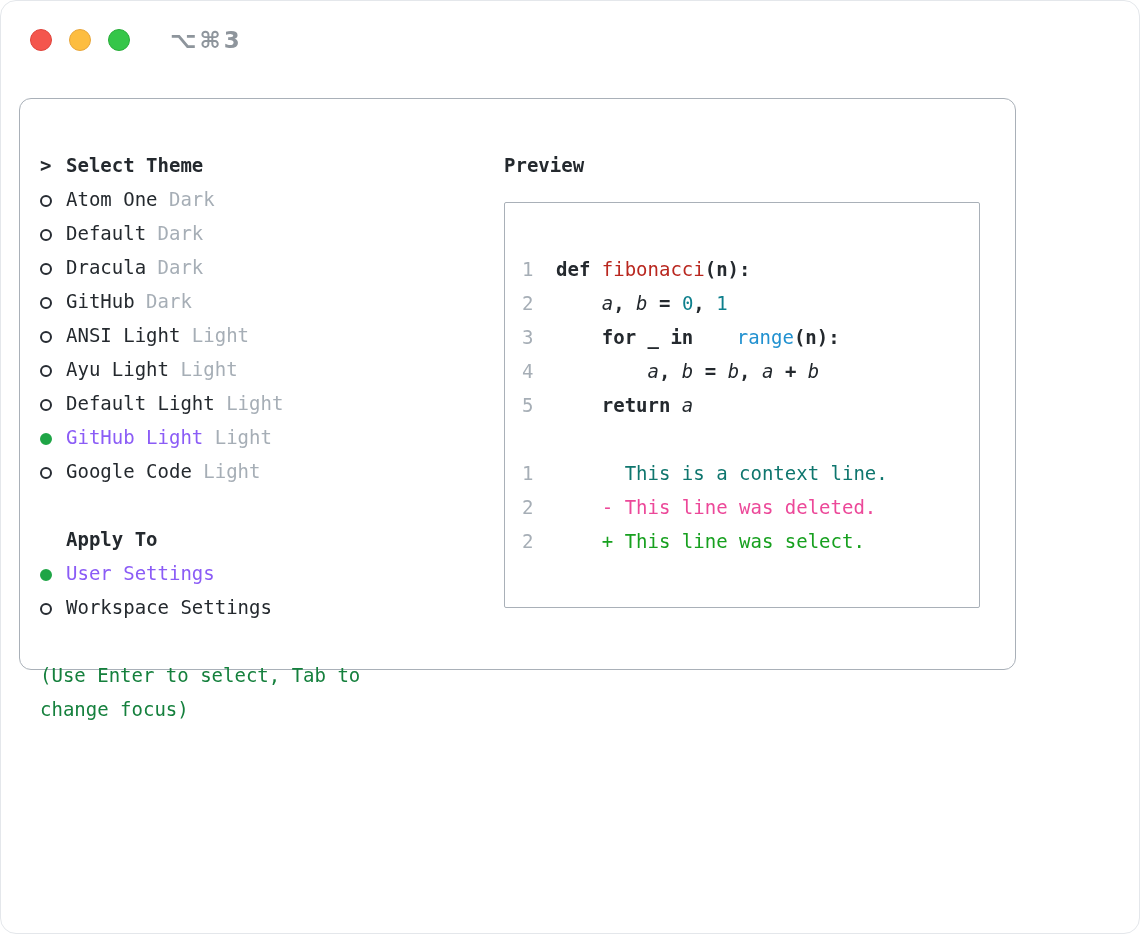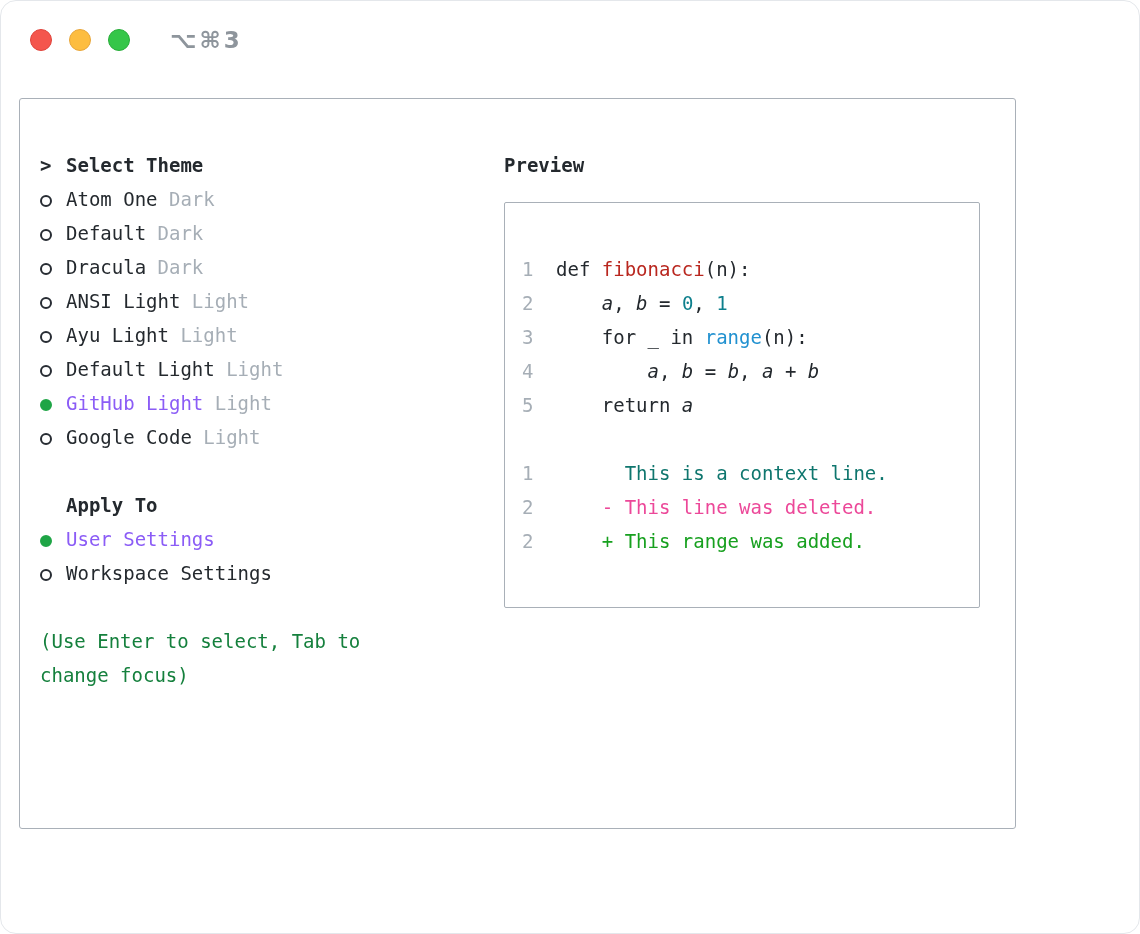--- a/index.html
+++ b/index.html
@@ -9,22 +9,22 @@
   .window { position:absolute; inset:0; background:#fff; border:1px solid #e4e7eb; border-radius:16px; }
 
   .titlebar { position:absolute; top:26px; left:29px; display:flex; align-items:center; }
   .light { width:22px; height:22px; border-radius:50%; margin-right:17px; }
   .light.close { background:#f4564d; border:1px solid #e0443c; }
   .light.min   { background:#fdbd40; border:1px solid #e8a63a; }
   .light.zoom  { background:#35c649; border:1px solid #28ad3a; }
   .win-title { margin-left:23px; font-size:23px; font-weight:bold; color:#8e959c;
                font-family:"DejaVu Sans","DejaVu Sans Mono",sans-serif; letter-spacing:3px; }
 
-  .panel { position:absolute; left:18px; top:97px; width:997px; height:731px;
-           border:1px solid #a9b0b8; border-radius:3px; background:#fff; }
+  .panel { position:absolute; left:18px; top:97px; width:997px; height:572px;
+           border:1px solid #a9b0b8; border-radius:12px; background:#fff; }
 
   .left-col  { position:absolute; left:20px; top:49px; font-size:19px; line-height:34px; }
   .right-col { position:absolute; left:484px; top:49px; font-size:19px; line-height:34px; }
 
   .row { height:34px; white-space:pre; }
   .slot { display:inline-block; width:26px; }
   .prompt { font-weight:bold; }
   .heading { font-weight:bold; }
 
   .dot { display:inline-block; width:12px; height:12px; border:2px solid #272c33;
@@ -34,25 +34,25 @@
   .suffix { color:#a6aeb6; }
 
   .apply-heading { margin-top:34px; }
   .help { margin-top:34px; color:#15803d; }
 
   .preview-box { margin-top:20px; width:476px; height:406px; border:1px solid #a9b0b8;
                  border-radius:2px; padding:49px 0 0 17px; overflow:hidden; background:#fff; }
   .code-line { height:34px; white-space:pre; font-size:19px; line-height:34px; }
   .ln { display:inline-block; width:12px; margin-right:22px; color:#a6aeb6; }
   .code { white-space:pre; }
-  .seg-p   { color:#24292e; }
+  .seg-p   { color:#24292e;font-weight:bold; }
   .seg-v   { color:#24292e; font-style:italic; }
   .seg-red { color:#b9271f; }
   .seg-num { color:#0d7f8c; }
-  .seg-fn  { color:#2191d0; }
+  .seg-fn  { color:#2191d0;margin-left:32px; }
   .seg-ctx { color:#0f766e;margin-top:9px; }
   .seg-del { color:#ec4899; }
   .seg-add { color:#17a01f; }
 </style>
 </head>
 <body>
 
 <div class="window">
 
   <div class="titlebar">
@@ -64,20 +64,21 @@
 
   <div class="panel">
 
     <div class="left-col">
       <div class="row"><span class="slot prompt">&gt;</span><span class="heading">Select Theme</span></div>
 
       <div>
           <div class="row option"><span class="slot"><span class="dot"></span></span><span class="oname">Atom One</span><span class="suffix"> Dark</span></div>
           <div class="row option"><span class="slot"><span class="dot"></span></span><span class="oname">Default</span><span class="suffix"> Dark</span></div>
           <div class="row option"><span class="slot"><span class="dot"></span></span><span class="oname">Dracula</span><span class="suffix"> Dark</span></div>
+          <div class="row option"><span class="slot"><span class="dot"></span></span><span class="oname">GitHub</span><span class="suffix"> Dark</span></div>
           <div class="row option"><span class="slot"><span class="dot"></span></span><span class="oname">ANSI Light</span><span class="suffix"> Light</span></div>
           <div class="row option"><span class="slot"><span class="dot"></span></span><span class="oname">Ayu Light</span><span class="suffix"> Light</span></div>
           <div class="row option"><span class="slot"><span class="dot"></span></span><span class="oname">Default Light</span><span class="suffix"> Light</span></div>
           <div class="row option"><span class="slot"><span class="dot on"></span></span><span class="oname green">GitHub Light</span><span class="suffix"> Light</span></div>
           <div class="row option"><span class="slot"><span class="dot"></span></span><span class="oname">Google Code</span><span class="suffix"> Light</span></div>
         </div>
 
       <div class="row apply-heading"><span class="slot"></span><span class="heading">Apply To</span></div>
 
       <div>
@@ -96,19 +97,19 @@
       <div class="preview-box">
         <div>
             <div class="code-line"><span class="ln">1</span><span class="code"><span class="seg-p">def </span><span class="seg-red">fibonacci</span><span class="seg-p">(n):</span></span></div>
             <div class="code-line"><span class="ln">2</span><span class="code"><span class="seg-p">    </span><span class="seg-v">a</span><span class="seg-p">, </span><span class="seg-v">b</span><span class="seg-p"> = </span><span class="seg-num">0</span><span class="seg-p">, </span><span class="seg-num">1</span></span></div>
             <div class="code-line"><span class="ln">3</span><span class="code"><span class="seg-p">    for _ in </span><span class="seg-fn">range</span><span class="seg-p">(n):</span></span></div>
             <div class="code-line"><span class="ln">4</span><span class="code"><span class="seg-p">        </span><span class="seg-v">a</span><span class="seg-p">, </span><span class="seg-v">b</span><span class="seg-p"> = </span><span class="seg-v">b</span><span class="seg-p">, </span><span class="seg-v">a</span><span class="seg-p"> + </span><span class="seg-v">b</span></span></div>
             <div class="code-line"><span class="ln">5</span><span class="code"><span class="seg-p">    return </span><span class="seg-v">a</span></span></div>
             <div class="code-line"><span class="ln"></span><span class="code"></span></div>
             <div class="code-line"><span class="ln">1</span><span class="code"><span class="seg-ctx">      This is a context line.</span></span></div>
             <div class="code-line"><span class="ln">2</span><span class="code"><span class="seg-del">    - This line was deleted.</span></span></div>
-            <div class="code-line"><span class="ln">2</span><span class="code"><span class="seg-add">    + This range was added.</span></span></div>
+            <div class="code-line"><span class="ln">2</span><span class="code"><span class="seg-add">    + This line was select.</span></span></div>
           </div>
       </div>
     </div>
 
   </div>
 </div>
 
 </body></html>

